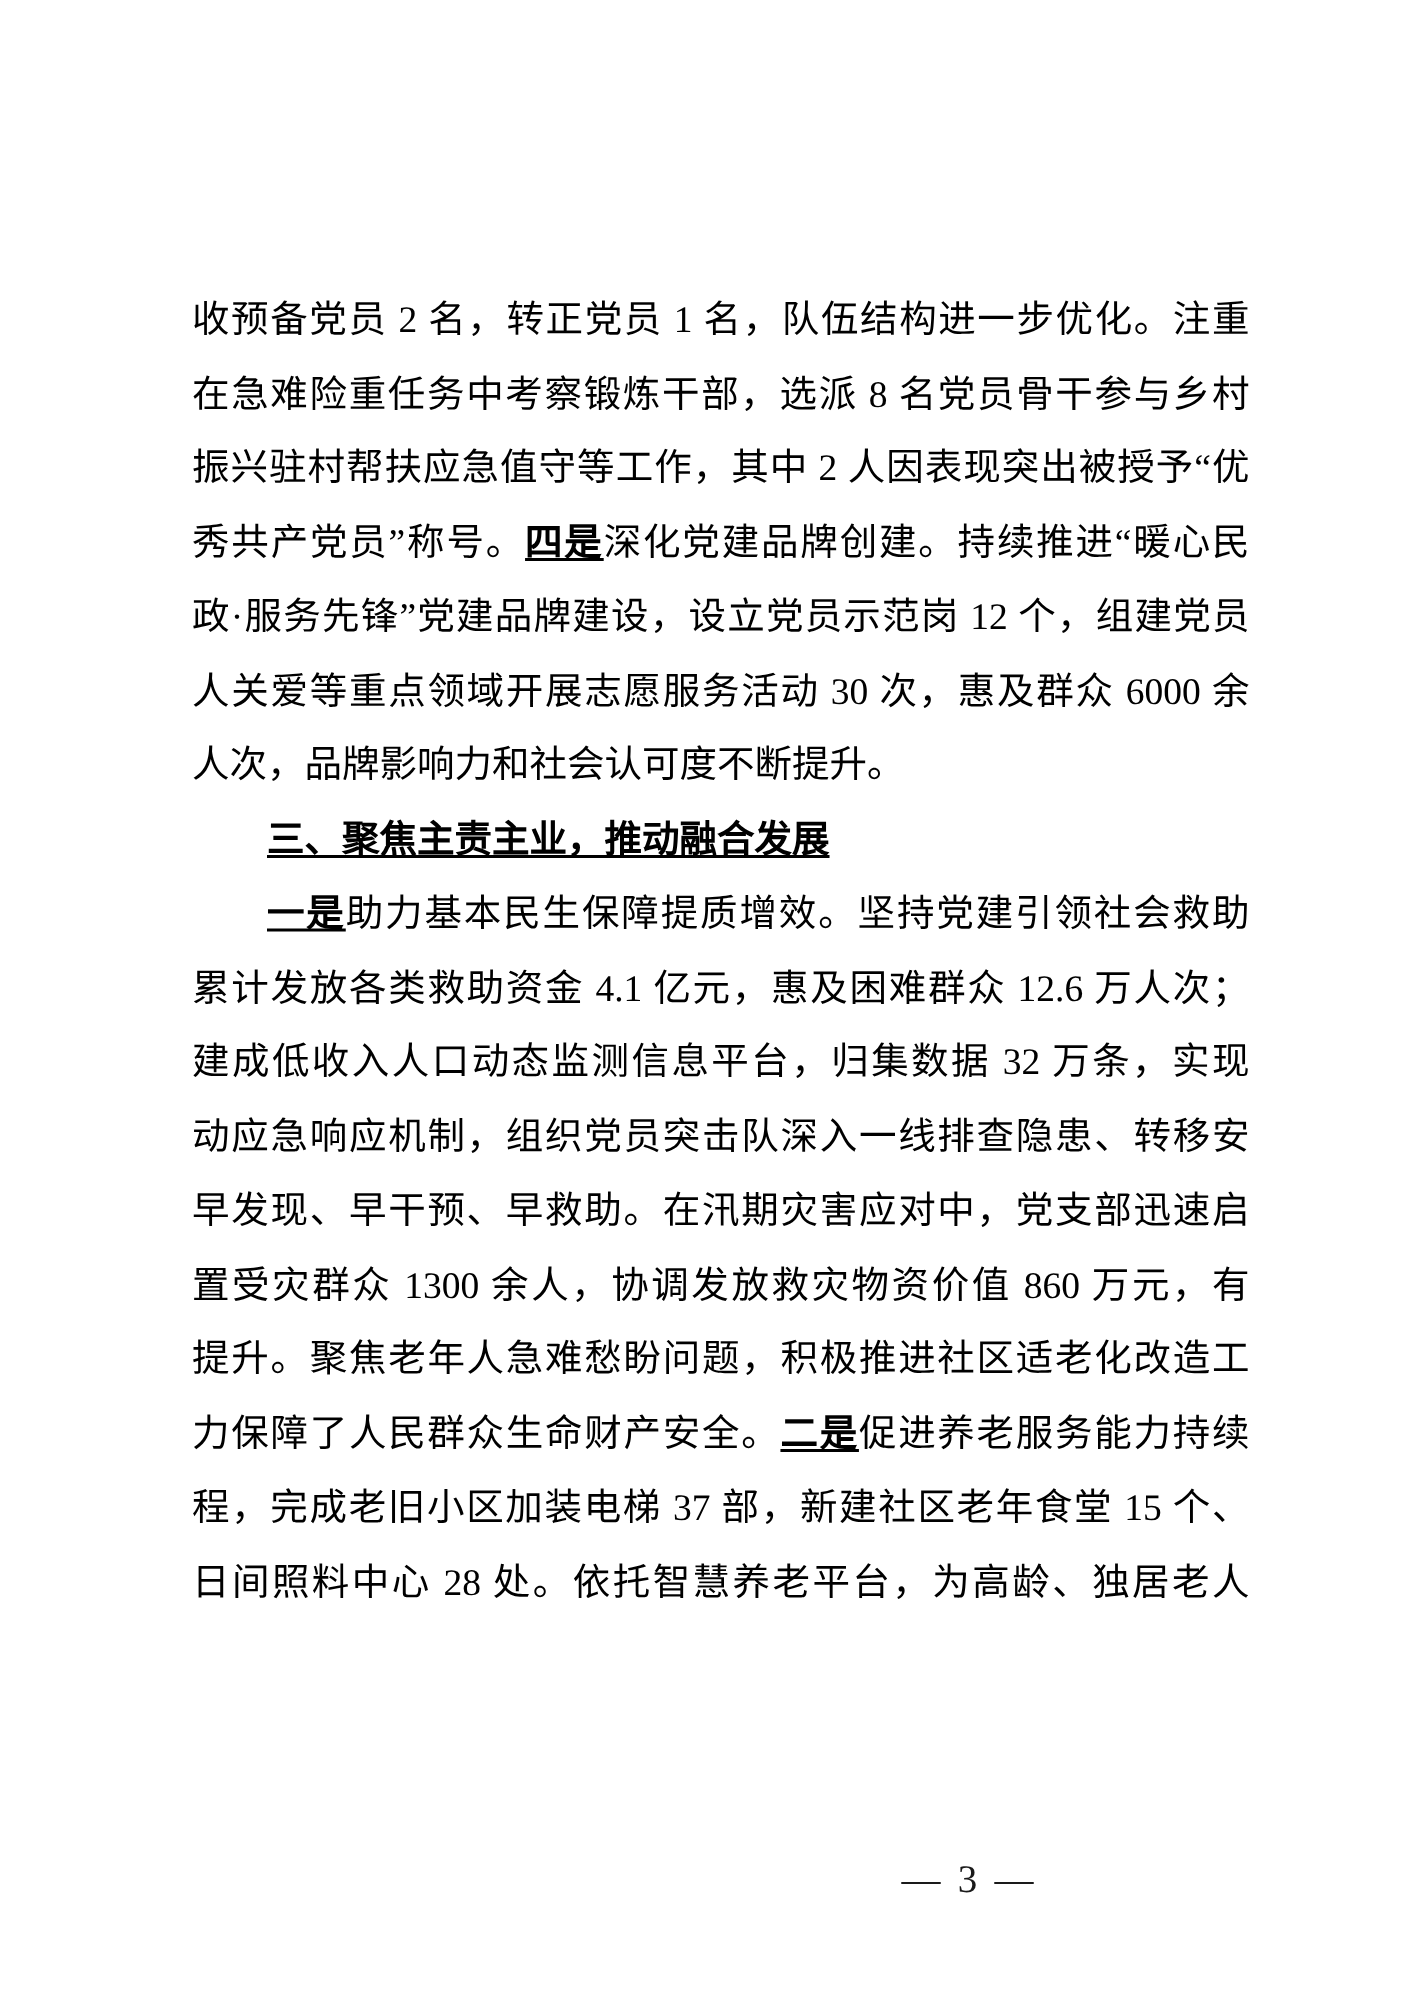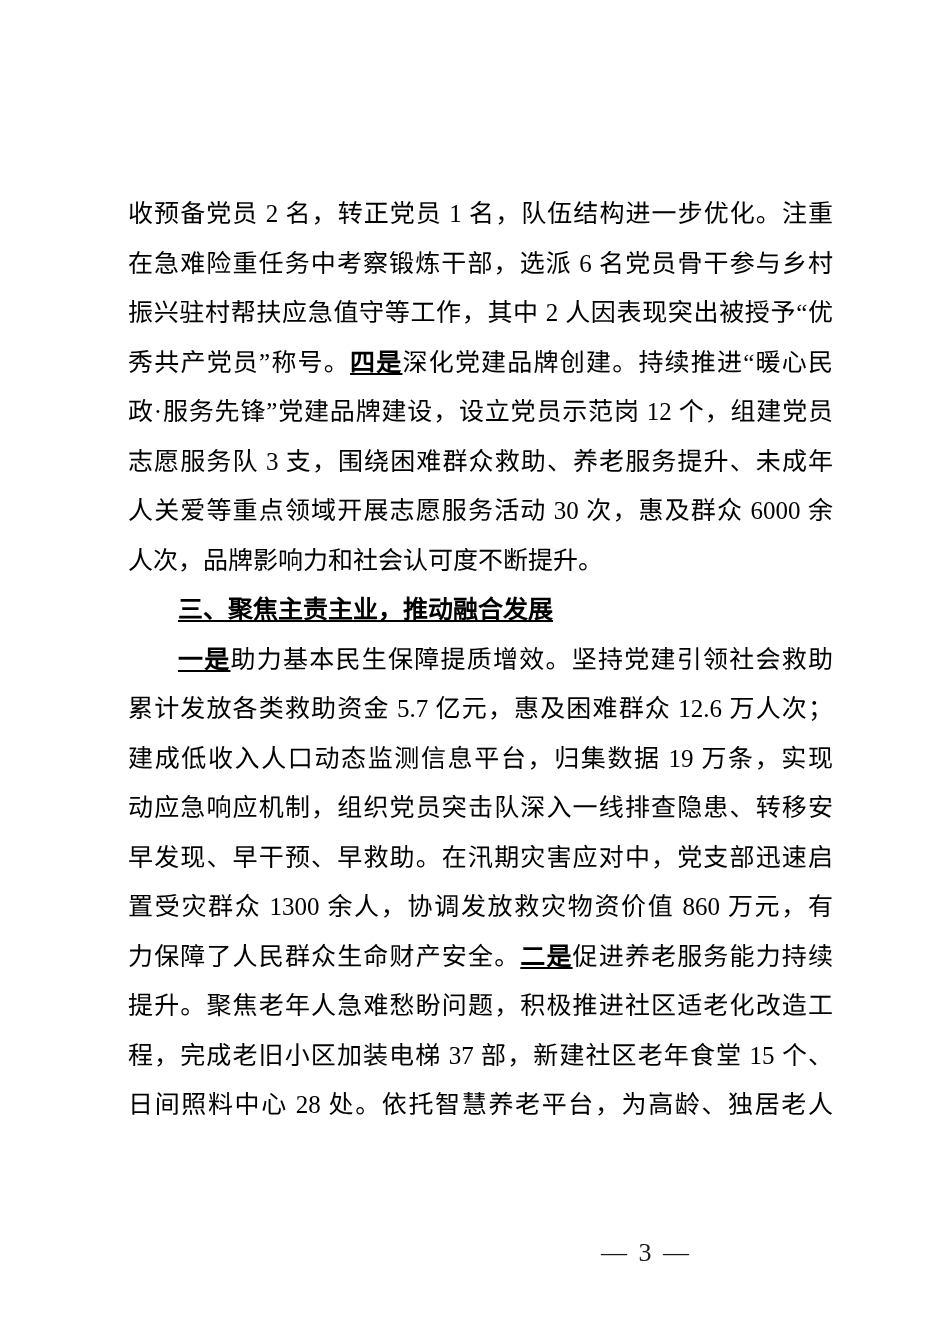--- a/index.html
+++ b/index.html
@@ -58,33 +58,32 @@
     word-spacing: 5px;
     text-align: right;
   }
 </style>
 </head>
 <body>
 
 <div class="page">
   <div class="doc-body">
       <div class="line"><span class="seg">收预备党员 2 名，转正党员 1 名，队伍结构进一步优化。注重</span></div>
-      <div class="line"><span class="seg">在急难险重任务中考察锻炼干部，选派 6 名党员骨干参与乡村</span></div>
+      <div class="line"><span class="seg">在急难险重任务中考察锻炼干部，选派 8 名党员骨干参与乡村</span></div>
       <div class="line"><span class="seg">振兴驻村帮扶应急值守等工作，其中 2 人因表现突出被授予“优</span></div>
       <div class="line"><span class="seg">秀共产党员”称号。</span><span class="seg-bold">四是</span><span class="seg">深化党建品牌创建。持续推进“暖心民</span></div>
       <div class="line"><span class="seg">政·服务先锋”党建品牌建设，设立党员示范岗 12 个，组建党员</span></div>
-      <div class="line"><span class="seg">志愿服务队 3 支，围绕困难群众救助、养老服务提升、未成年</span></div>
       <div class="line"><span class="seg">人关爱等重点领域开展志愿服务活动 30 次，惠及群众 6000 余</span></div>
       <div class="line no-justify"><span class="seg">人次，品牌影响力和社会认可度不断提升。</span></div>
       <div class="line indent no-justify heading"><span class="seg-bold">三、聚焦主责主业，推动融合发展</span></div>
       <div class="line indent"><span class="seg-bold">一是</span><span class="seg">助力基本民生保障提质增效。坚持党建引领社会救助</span></div>
-      <div class="line"><span class="seg">累计发放各类救助资金 5.7 亿元，惠及困难群众 12.6 万人次；</span></div>
-      <div class="line"><span class="seg">建成低收入人口动态监测信息平台，归集数据 19 万条，实现</span></div>
+      <div class="line"><span class="seg">累计发放各类救助资金 4.1 亿元，惠及困难群众 12.6 万人次；</span></div>
+      <div class="line"><span class="seg">建成低收入人口动态监测信息平台，归集数据 32 万条，实现</span></div>
       <div class="line"><span class="seg">动应急响应机制，组织党员突击队深入一线排查隐患、转移安</span></div>
       <div class="line"><span class="seg">早发现、早干预、早救助。在汛期灾害应对中，党支部迅速启</span></div>
       <div class="line"><span class="seg">置受灾群众 1300 余人，协调发放救灾物资价值 860 万元，有</span></div>
+      <div class="line"><span class="seg">提升。聚焦老年人急难愁盼问题，积极推进社区适老化改造工</span></div>
       <div class="line"><span class="seg">力保障了人民群众生命财产安全。</span><span class="seg-bold">二是</span><span class="seg">促进养老服务能力持续</span></div>
-      <div class="line"><span class="seg">提升。聚焦老年人急难愁盼问题，积极推进社区适老化改造工</span></div>
       <div class="line"><span class="seg">程，完成老旧小区加装电梯 37 部，新建社区老年食堂 15 个、</span></div>
       <div class="line"><span class="seg">日间照料中心 28 处。依托智慧养老平台，为高龄、独居老人</span></div>
     </div>
   <div class="page-number">— 3 —</div>
 </div>
 
 </body></html>

